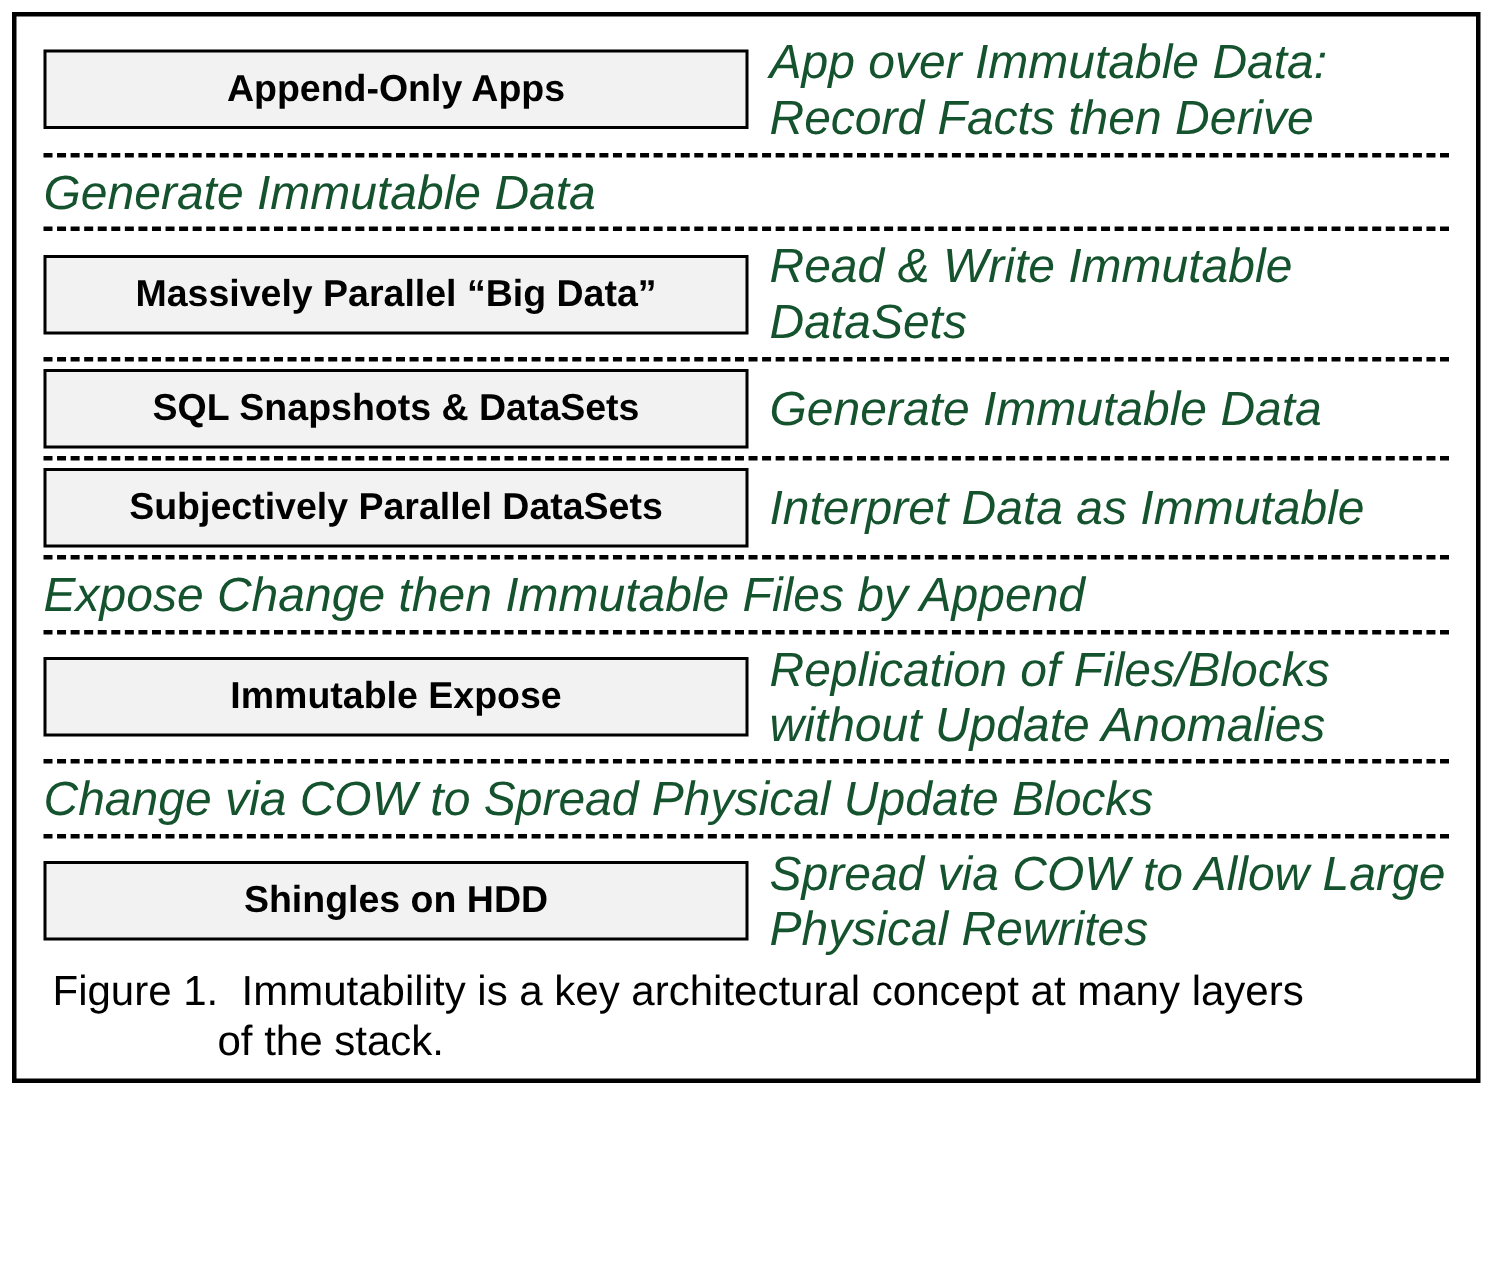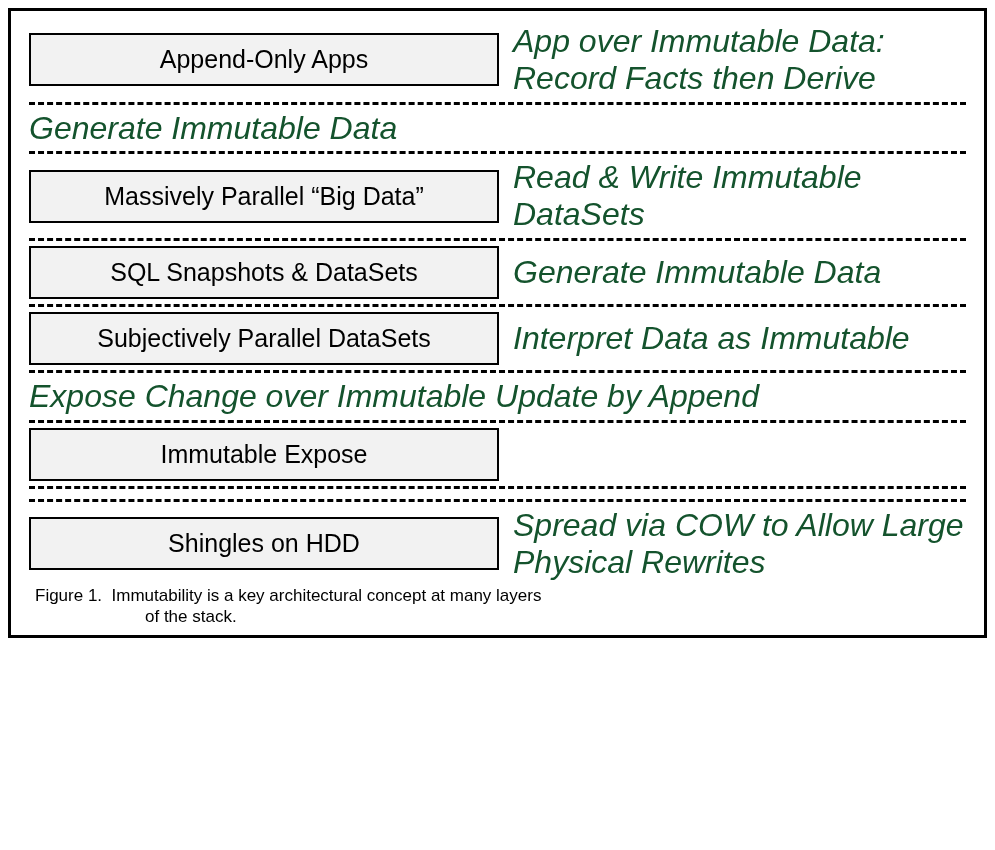--- a/index.html
+++ b/index.html
@@ -22,37 +22,37 @@
       align-items: center;
       gap: 14px;
     }
     .layer-box {
       flex: 0 0 470px;
       border: 2px solid #000;
       background: #f2f2f2;
       text-align: center;
       padding: 10px 8px;
       font-size: 25px;
-      font-weight: 400;
+      font-weight: 700;
       color: #000;
     }
     .layer-desc {
       flex: 1;
       font-style: italic;
       font-size: 32px;
       color: #14532d;
       line-height: 1.15;
     }
     .dashed-sep {
       border: none;
       border-top: 3px dashed #000;
       margin: 5px 0;
     }
     .caption {
-      font-size: 17px;
+      font-size: 28px;
       color: #000;
       margin-top: 6px;
       padding-left: 6px;
       line-height: 1.2;
     }
     .caption-indent {
       padding-left: 110px;
       display: block;
     }
   </style>
@@ -84,30 +84,32 @@
   </div>
   <hr class="dashed-sep">
 
   <div class="row">
     <div class="layer-box">Subjectively Parallel DataSets</div>
     <div class="layer-desc">Interpret Data as Immutable</div>
   </div>
   <hr class="dashed-sep">
 
   <div class="row">
-    <div class="layer-desc">Expose Change over Immutable Update by Append</div>
+    <div class="layer-desc">Expose Change then Immutable Files by Append</div>
   </div>
   <hr class="dashed-sep">
 
   <div class="row">
     <div class="layer-box">Immutable Expose</div>
+    <div class="layer-desc">Replication of Files/Blocks without Update Anomalies</div>
   </div>
   <hr class="dashed-sep">
 
   <div class="row">
+    <div class="layer-desc">Change via COW to Spread Physical Update Blocks</div>
   </div>
   <hr class="dashed-sep">
 
   <div class="row">
     <div class="layer-box">Shingles on HDD</div>
     <div class="layer-desc">Spread via COW to Allow Large Physical Rewrites</div>
   </div>
 
   <div class="caption">
     <span>Figure 1.</span>&nbsp;

